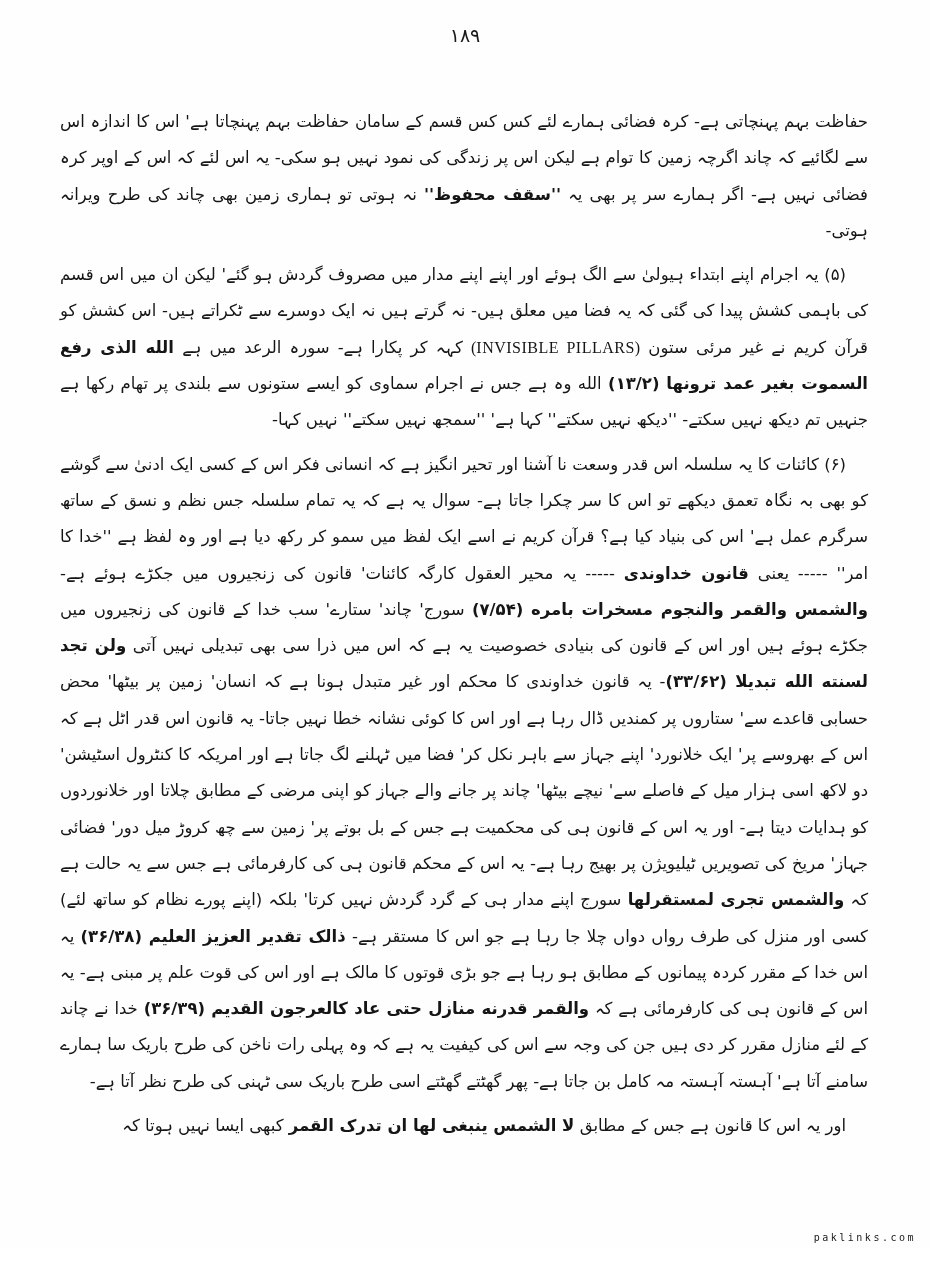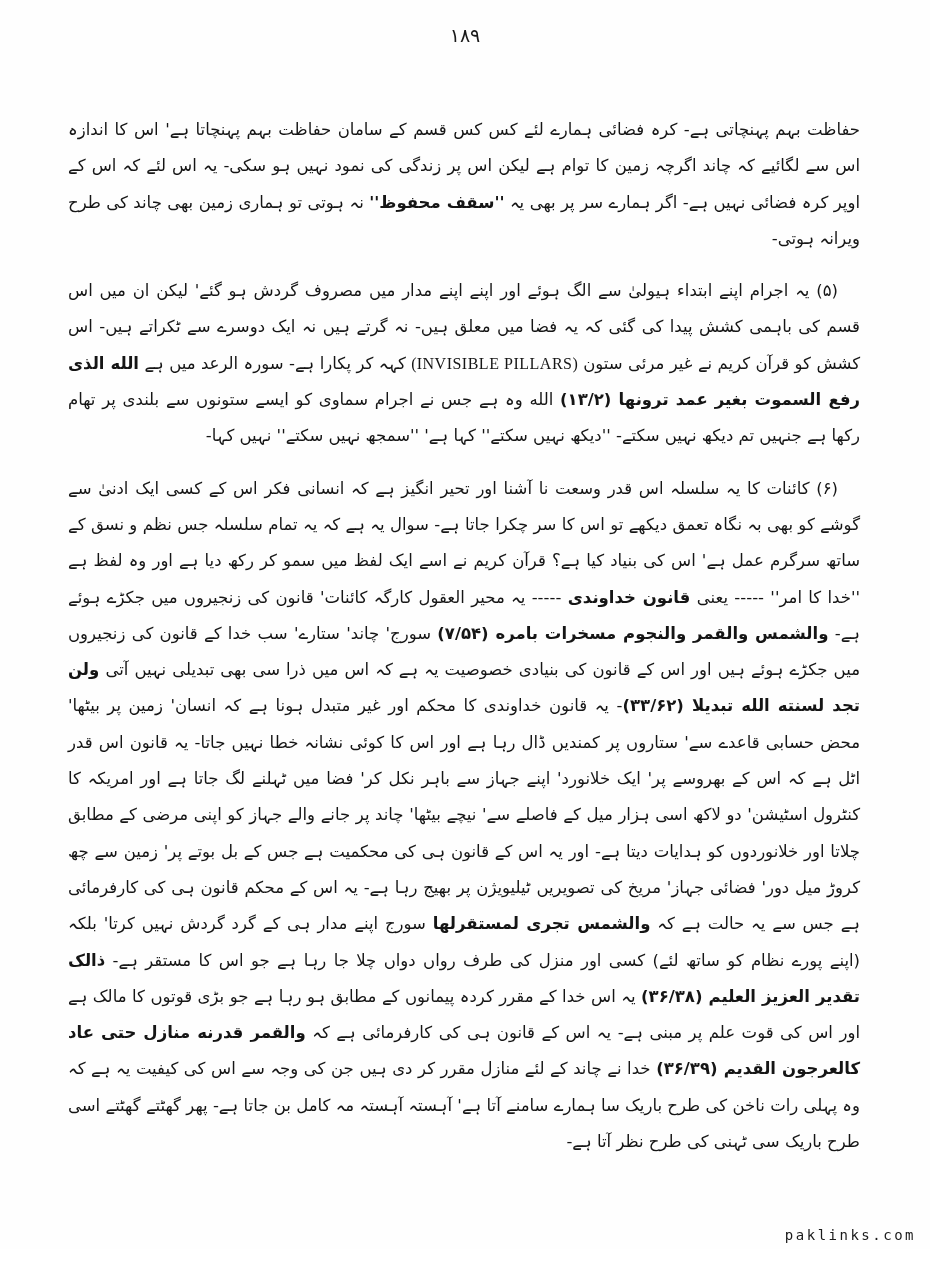--- a/index.html
+++ b/index.html
@@ -31,52 +31,53 @@
     top: 96px;
     right: 54px;
     left: 52px;
     direction: rtl;
     text-align: justify;
     font-size: 16.5px;
     line-height: 2.2;
     color: #151515;
   }
   p.para {
-    margin: 16px;
+    margin: 8px;
     padding: 0;
   }
   p.indent {
     text-indent: 22px; 
   }
   .bold {
     font-weight: bold;
   }
   .latin {
     font-family: "Liberation Serif", serif;
     font-size: 16px;
     letter-spacing: 0.5px;
     white-space: nowrap;
   }
   .watermark {
     position: absolute;
     bottom: 6px;
     right: 14px;
     direction: ltr;
     font-family: "DejaVu Sans Mono", monospace;
-    font-size: 14px;
+    font-size: 10px;
     letter-spacing: 2.5px;
     color: #1a1a1a;
   }
 </style>
 </head>
 <body>
 
 <div class="page">
   <div class="page-number">۱۸۹</div>
 
   <div class="body-text">
       <p class="para"><span>حفاظت بہم پہنچاتی ہے- کرہ فضائی ہمارے لئے کس کس قسم کے سامان حفاظت بہم پہنچاتا ہے' اس کا اندازہ اس سے لگائیے کہ چاند اگرچہ زمین کا توام ہے لیکن اس پر زندگی کی نمود نہیں ہو سکی- یہ اس لئے کہ اس کے اوپر کرہ فضائی نہیں ہے- اگر ہمارے سر پر بھی یہ </span><span class="bold">''سقف محفوظ''</span><span> نہ ہوتی تو ہماری زمین بھی چاند کی طرح ویرانہ ہوتی-</span></p>
       <p class="para indent"><span>(۵) یہ اجرام اپنے ابتداء ہیولیٰ سے الگ ہوئے اور اپنے اپنے مدار میں مصروف گردش ہو گئے' لیکن ان میں اس قسم کی باہمی کشش پیدا کی گئی کہ یہ فضا میں معلق ہیں- نہ گرتے ہیں نہ ایک دوسرے سے ٹکراتے ہیں- اس کشش کو قرآن کریم نے غیر مرئی ستون </span><span class="latin">(INVISIBLE PILLARS)</span><span> کہہ کر پکارا ہے- سورہ الرعد میں ہے </span><span class="bold">الله الذى رفع السموت بغير عمد ترونها (۱۳/۲)</span><span> الله وہ ہے جس نے اجرام سماوی کو ایسے ستونوں سے بلندی پر تھام رکھا ہے جنہیں تم دیکھ نہیں سکتے- ''دیکھ نہیں سکتے'' کہا ہے' ''سمجھ نہیں سکتے'' نہیں کہا-</span></p>
       <p class="para indent"><span>(۶) کائنات کا یہ سلسلہ اس قدر وسعت نا آشنا اور تحیر انگیز ہے کہ انسانی فکر اس کے کسی ایک ادنیٰ سے گوشے کو بھی بہ نگاہ تعمق دیکھے تو اس کا سر چکرا جاتا ہے- سوال یہ ہے کہ یہ تمام سلسلہ جس نظم و نسق کے ساتھ سرگرم عمل ہے' اس کی بنیاد کیا ہے؟ قرآن کریم نے اسے ایک لفظ میں سمو کر رکھ دیا ہے اور وہ لفظ ہے ''خدا کا امر'' ----- یعنی </span><span class="bold">قانون خداوندی</span><span> ----- یہ محیر العقول کارگہ کائنات' قانون کی زنجیروں میں جکڑے ہوئے ہے- </span><span class="bold">والشمس والقمر والنجوم مسخرات بامره (۷/۵۴)</span><span> سورج' چاند' ستارے' سب خدا کے قانون کی زنجیروں میں جکڑے ہوئے ہیں اور اس کے قانون کی بنیادی خصوصیت یہ ہے کہ اس میں ذرا سی بھی تبدیلی نہیں آتی </span><span class="bold">ولن تجد لسنته الله تبدیلا (۳۳/۶۲)</span><span>- یہ قانون خداوندی کا محکم اور غیر متبدل ہونا ہے کہ انسان' زمین پر بیٹھا' محض حسابی قاعدے سے' ستاروں پر کمندیں ڈال رہا ہے اور اس کا کوئی نشانہ خطا نہیں جاتا- یہ قانون اس قدر اٹل ہے کہ اس کے بھروسے پر' ایک خلانورد' اپنے جہاز سے باہر نکل کر' فضا میں ٹہلنے لگ جاتا ہے اور امریکہ کا کنٹرول اسٹیشن' دو لاکھ اسی ہزار میل کے فاصلے سے' نیچے بیٹھا' چاند پر جانے والے جہاز کو اپنی مرضی کے مطابق چلاتا اور خلانوردوں کو ہدایات دیتا ہے- اور یہ اس کے قانون ہی کی محکمیت ہے جس کے بل بوتے پر' زمین سے چھ کروڑ میل دور' فضائی جہاز' مریخ کی تصویریں ٹیلیویژن پر بھیج رہا ہے- یہ اس کے محکم قانون ہی کی کارفرمائی ہے جس سے یہ حالت ہے کہ </span><span class="bold">والشمس تجری لمستقرلها</span><span> سورج اپنے مدار ہی کے گرد گردش نہیں کرتا' بلکہ (اپنے پورے نظام کو ساتھ لئے) کسی اور منزل کی طرف رواں دواں چلا جا رہا ہے جو اس کا مستقر ہے- </span><span class="bold">ذالک تقدیر العزیز العلیم (۳۶/۳۸)</span><span> یہ اس خدا کے مقرر کردہ پیمانوں کے مطابق ہو رہا ہے جو بڑی قوتوں کا مالک ہے اور اس کی قوت علم پر مبنی ہے- یہ اس کے قانون ہی کی کارفرمائی ہے کہ </span><span class="bold">والقمر قدرنه منازل حتی عاد کالعرجون القدیم (۳۶/۳۹)</span><span> خدا نے چاند کے لئے منازل مقرر کر دی ہیں جن کی وجہ سے اس کی کیفیت یہ ہے کہ وہ پہلی رات ناخن کی طرح باریک سا ہمارے سامنے آتا ہے' آہستہ آہستہ مہ کامل بن جاتا ہے- پھر گھٹتے گھٹتے اسی طرح باریک سی ٹہنی کی طرح نظر آتا ہے-</span></p>
+      <p class="para indent"><span>اور یہ اس کا قانون ہے جس کے مطابق </span><span class="bold">لا الشمس ینبغی لها ان تدرک القمر</span><span> کبھی ایسا نہیں ہوتا کہ</span></p>
     </div>
 
   <div class="watermark">paklinks.com</div>
 </div>
 
 </body></html>

